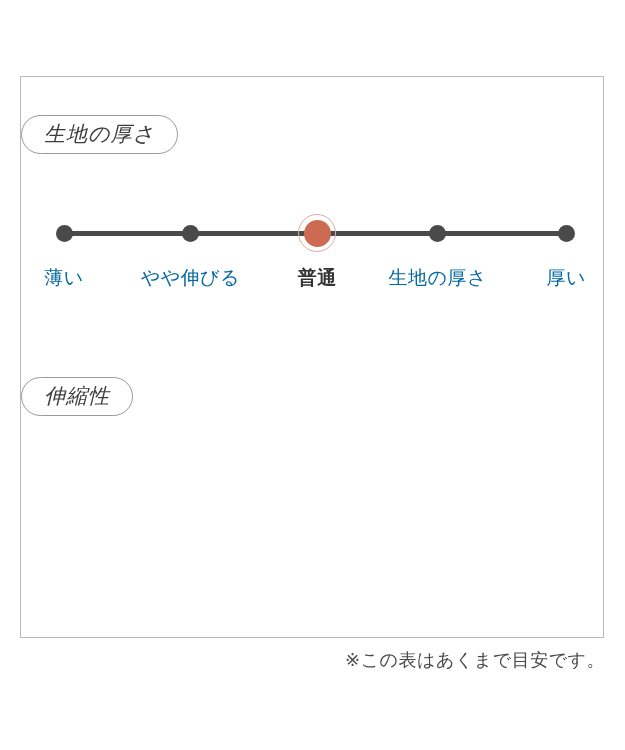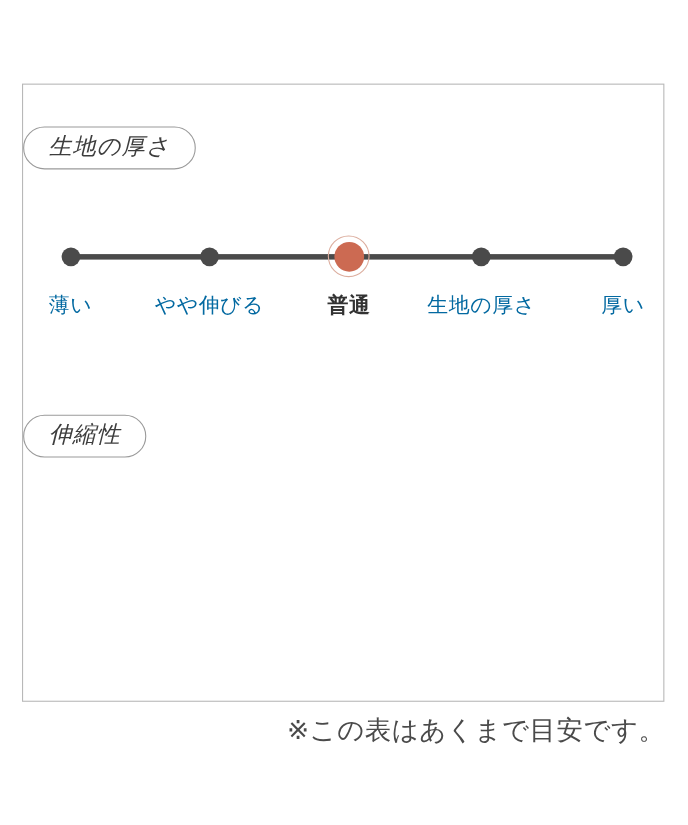--- a/index.html
+++ b/index.html
@@ -117,21 +117,21 @@
     font-weight: bold;
     color: #333333;
     text-align: center;
   }
 
   
   #footnote {
     position: absolute;
     right: 20px;
     top: 648px;
-    font-size: 24px;
+    font-size: 18px;
     color: #4a4a4a;
     letter-spacing: 0.5px;
     white-space: nowrap;
     text-align: center;
   }
 </style>
 </head>
 <body>
 
 <div id="spec-card">

